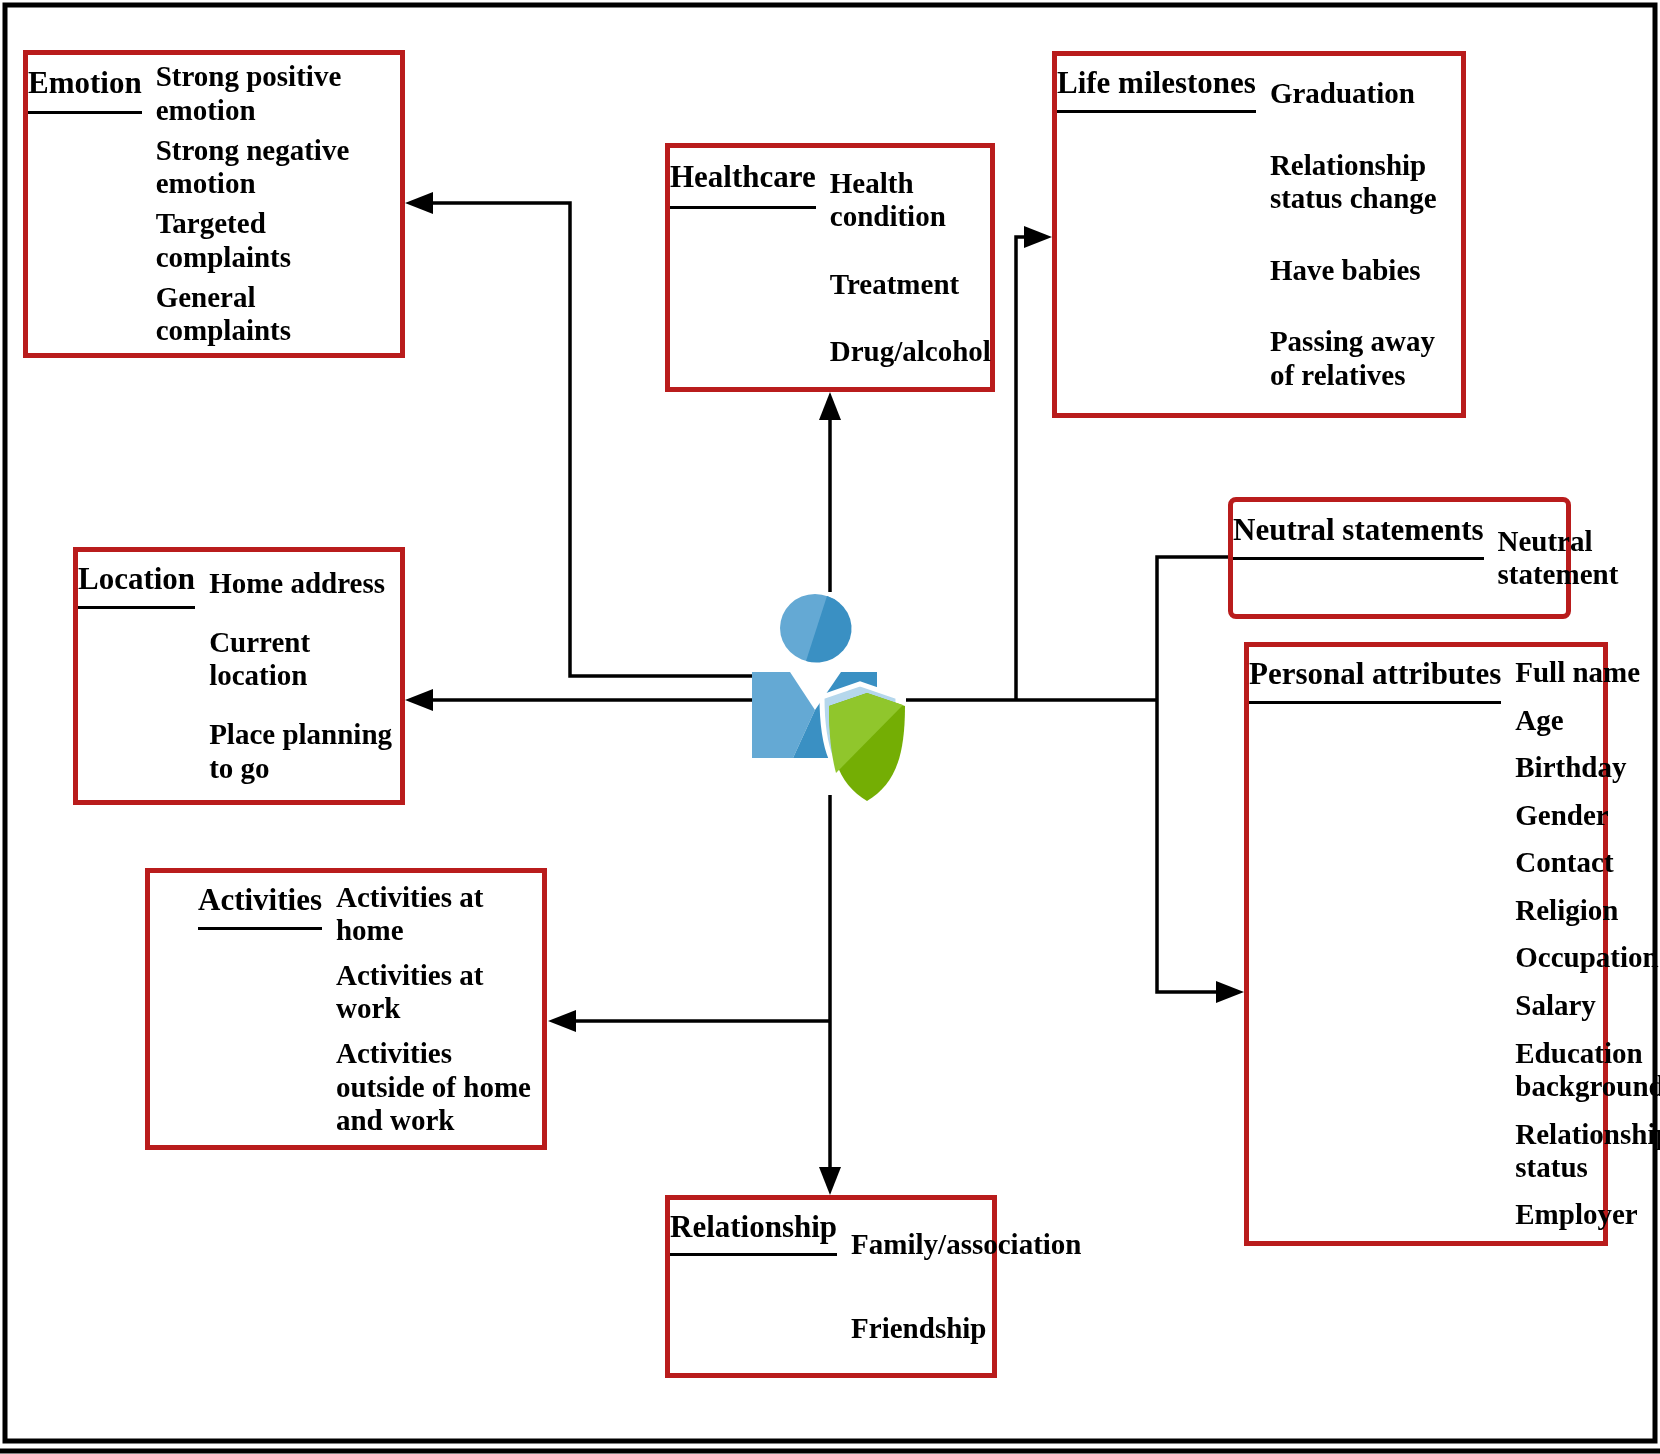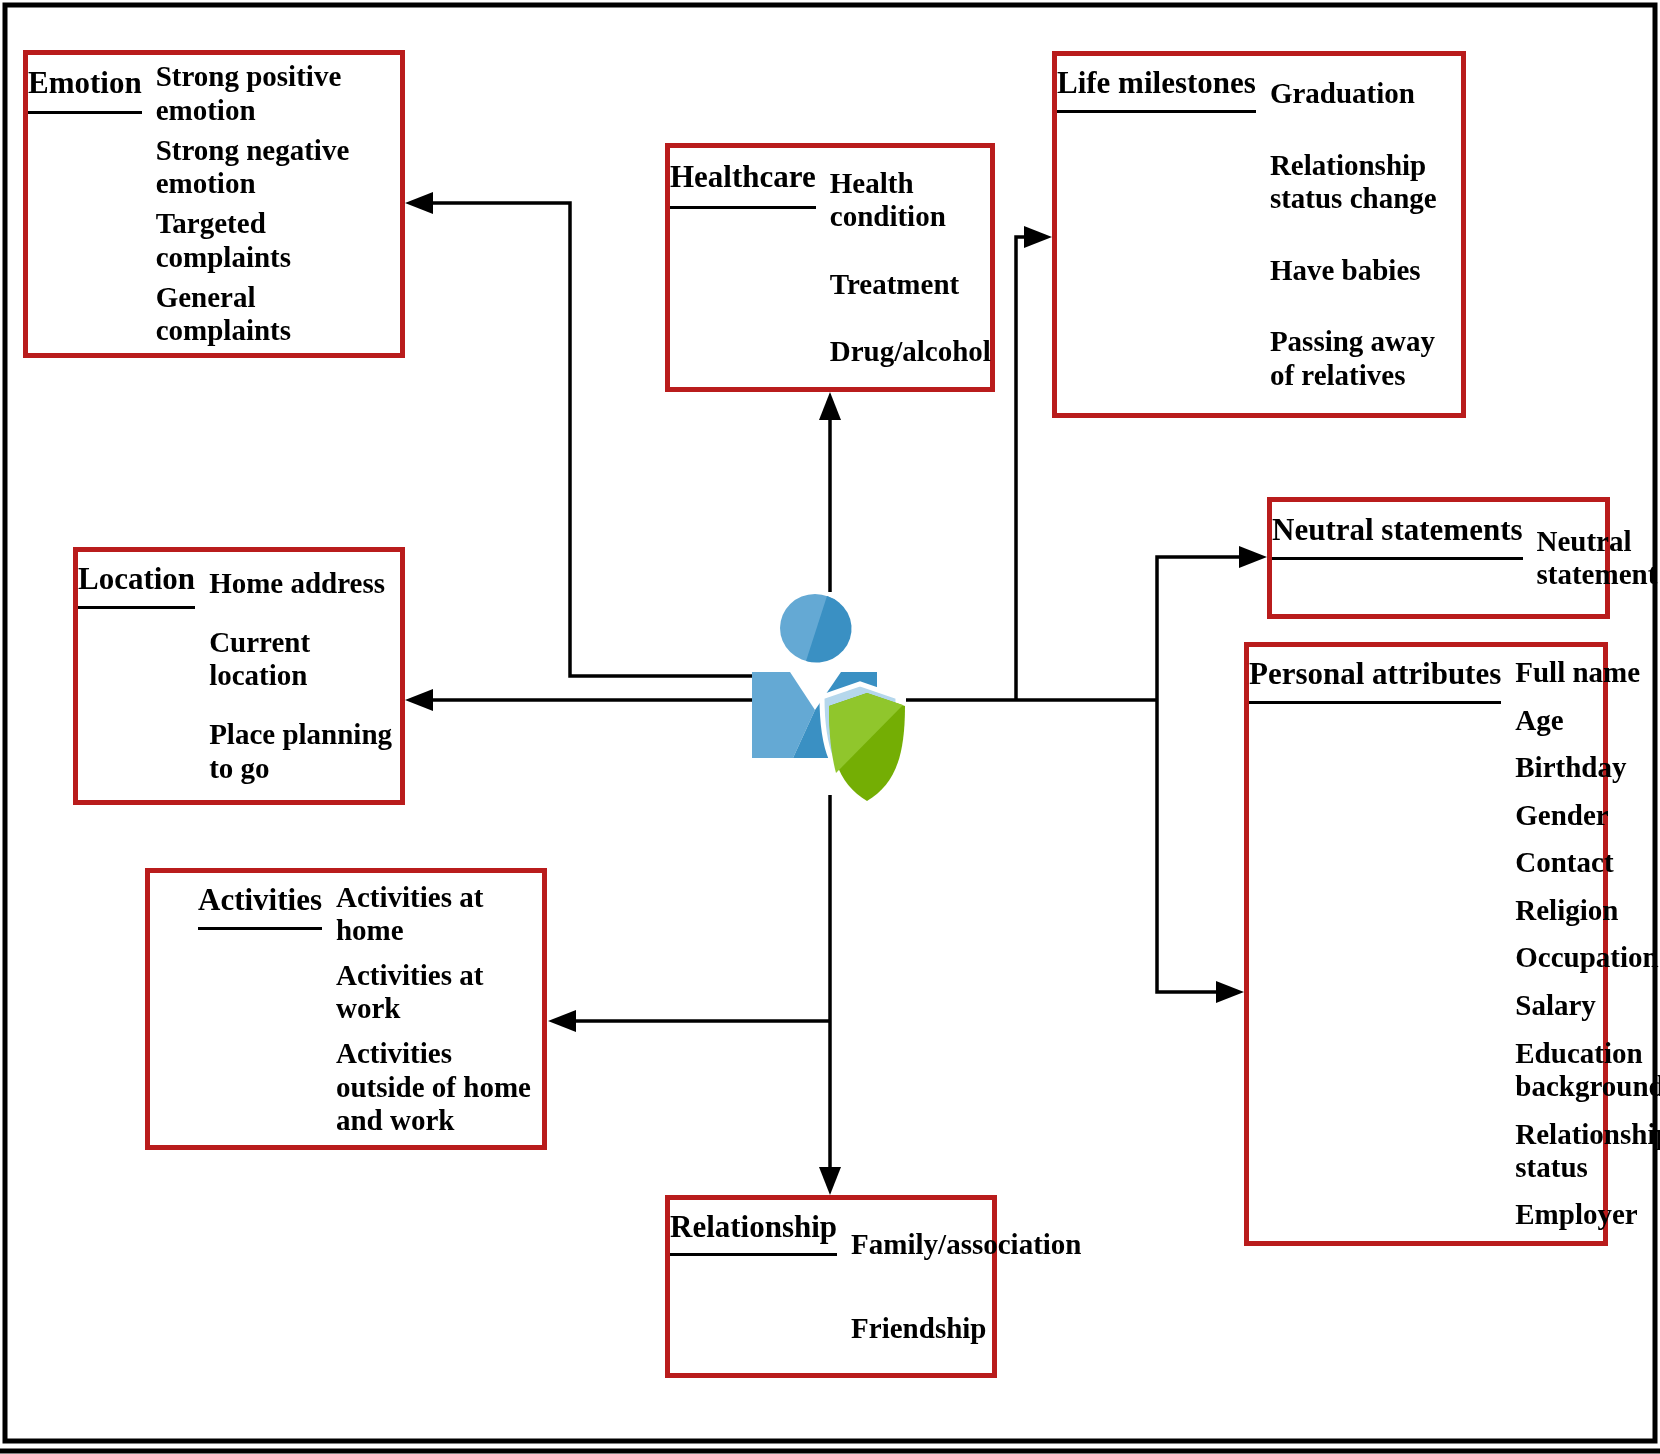--- a/index.html
+++ b/index.html
@@ -127,21 +127,21 @@
 
   <div class="node" style="left:73px; top:547px; width:332px; height:258px;">
     <div class="node-title" style="height:54px;">Location</div>
     <div class="node-items">
       <div class="node-item">Home address</div>
       <div class="node-item">Current location</div>
       <div class="node-item">Place planning to go</div>
     </div>
   </div>
 
-  <div class="node" style="left:1267px; top:497px; width:343px; height:122px;">
+  <div class="node" style="left:1228px; top:497px; width:343px; height:122px;border-radius:8px;">
     <div class="node-title" style="height:55px;">Neutral statements</div>
     <div class="node-items">
       <div class="node-item">Neutral statement</div>
     </div>
   </div>
 
   <div class="node" style="left:1244px; top:642px; width:364px; height:604px;">
     <div class="node-title" style="height:54px;">Personal attributes</div>
     <div class="node-items">
       <div class="node-item">Full name</div>

